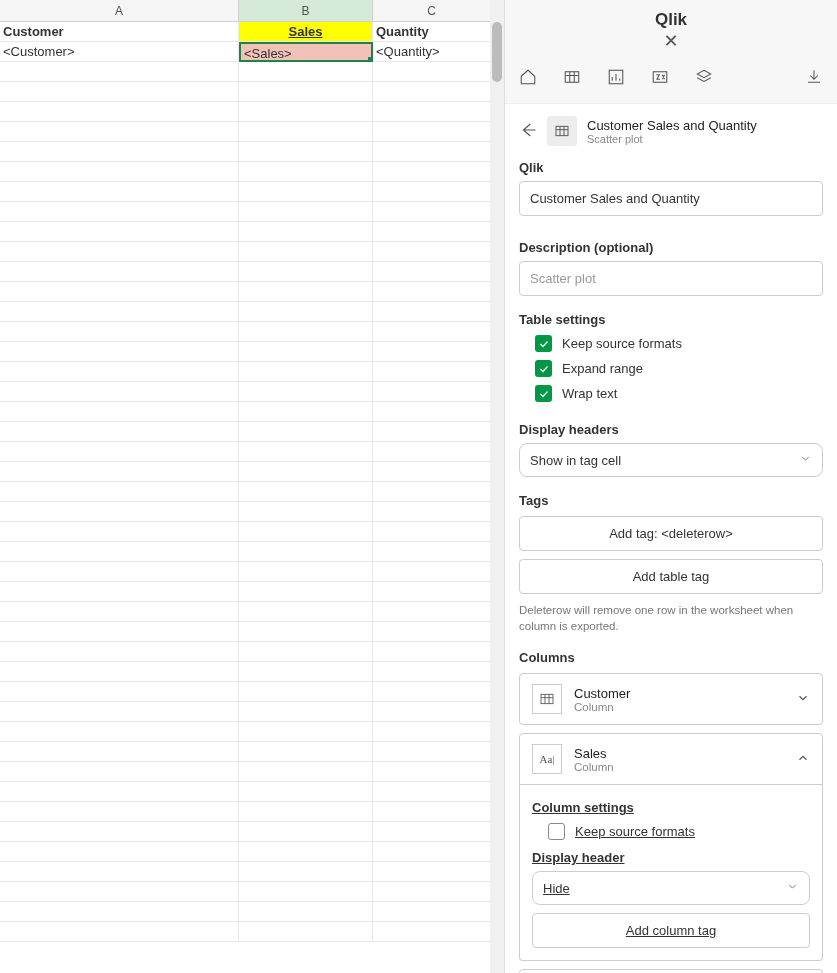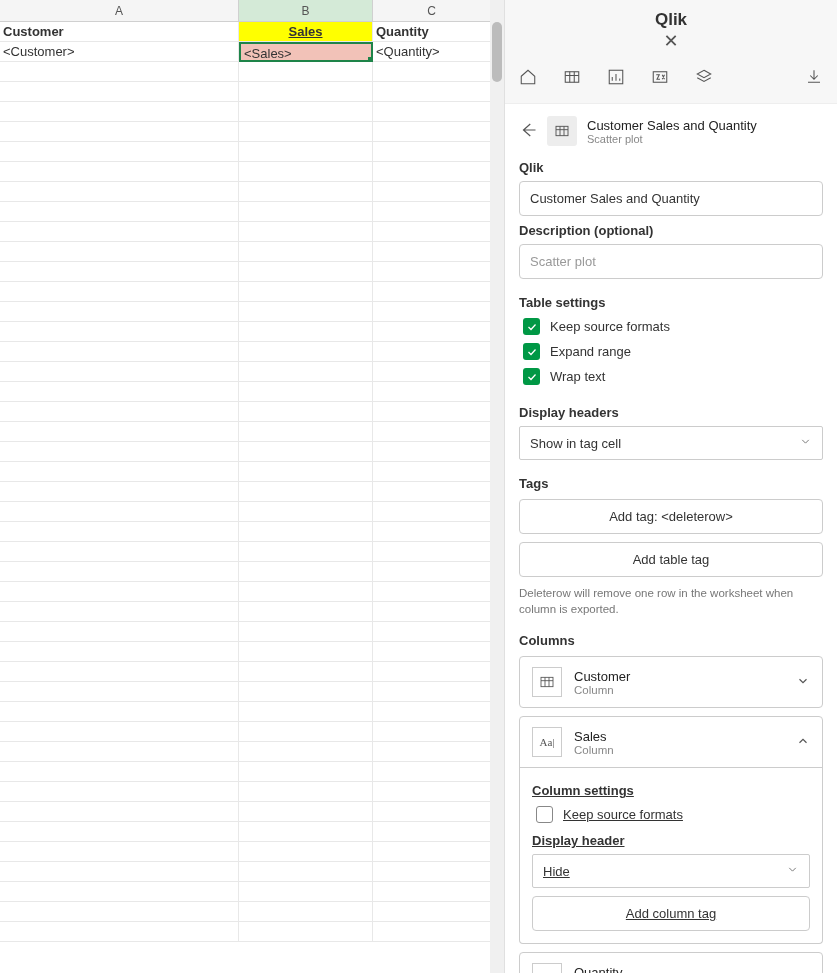--- a/index.html
+++ b/index.html
@@ -147,35 +147,35 @@
   .label { font-size: 13px; font-weight: 600; color: #333; margin: 8px 0 6px 0; }
   .input {
     width: 100%;
     border: 1px solid #ccc;
     border-radius: 4px;
     padding: 9px 10px;
     font-size: 13px;
     color: #333;
   }
   .input::placeholder { color: #999; }
-  .check-row { display: flex; align-items: center; gap: 10px; margin: 8px 4px; }
+  .check-row { display: flex; align-items: center; gap: 10px; margin: 8px 16px; }
   .checkbox {
     width: 17px; height: 17px; border-radius: 3px;
     display: flex; align-items: center; justify-content: center;
     flex-shrink: 0;
   }
   .checkbox.checked { background: #009845; }
   .checkbox.checked svg { width: 12px; height: 12px; stroke: #fff; stroke-width: 2.5; fill: none; }
   .checkbox.unchecked { border: 1.5px solid #888; background: #fff; }
   .check-label { font-size: 13px; color: #333; }
 
   .select {
     width: 100%;
     border: 1px solid #ccc;
-    border-radius: 2px;
+    border-radius: 8px;
     padding: 8px 10px;
     font-size: 13px;
     color: #333;
     display: flex;
     justify-content: space-between;
     align-items: center;
     cursor: pointer;
   }
   .select .chev { color: #888; }
   .select .chev svg { width: 13px; height: 13px; stroke: #777; fill: none; stroke-width: 1.8; }
@@ -525,21 +525,21 @@
         </div>
       <div class="crumb-text">
         <div class="crumb-title">Customer Sales and Quantity</div>
         <div class="crumb-sub">Scatter plot</div>
       </div>
     </div>
 
     <div class="label">Qlik</div>
     <input class="input" value="Customer Sales and Quantity" style="">
 
-    <div class="label" style="margin-top:7px">Description (optional)</div>
+    <div class="label" style="margin-top:24px">Description (optional)</div>
     <input class="input" placeholder="Scatter plot" style="">
 
     <div class="label" style="margin-top:16px">Table settings</div>
     <div class="check-row">
       <div class="checkbox checked">
           <svg viewBox="0 0 24 24">
             <path d="M5 12 L10 17 L19 7"></path>
           </svg>
         </div>
       <div class="check-label">Keep source formats</div>

